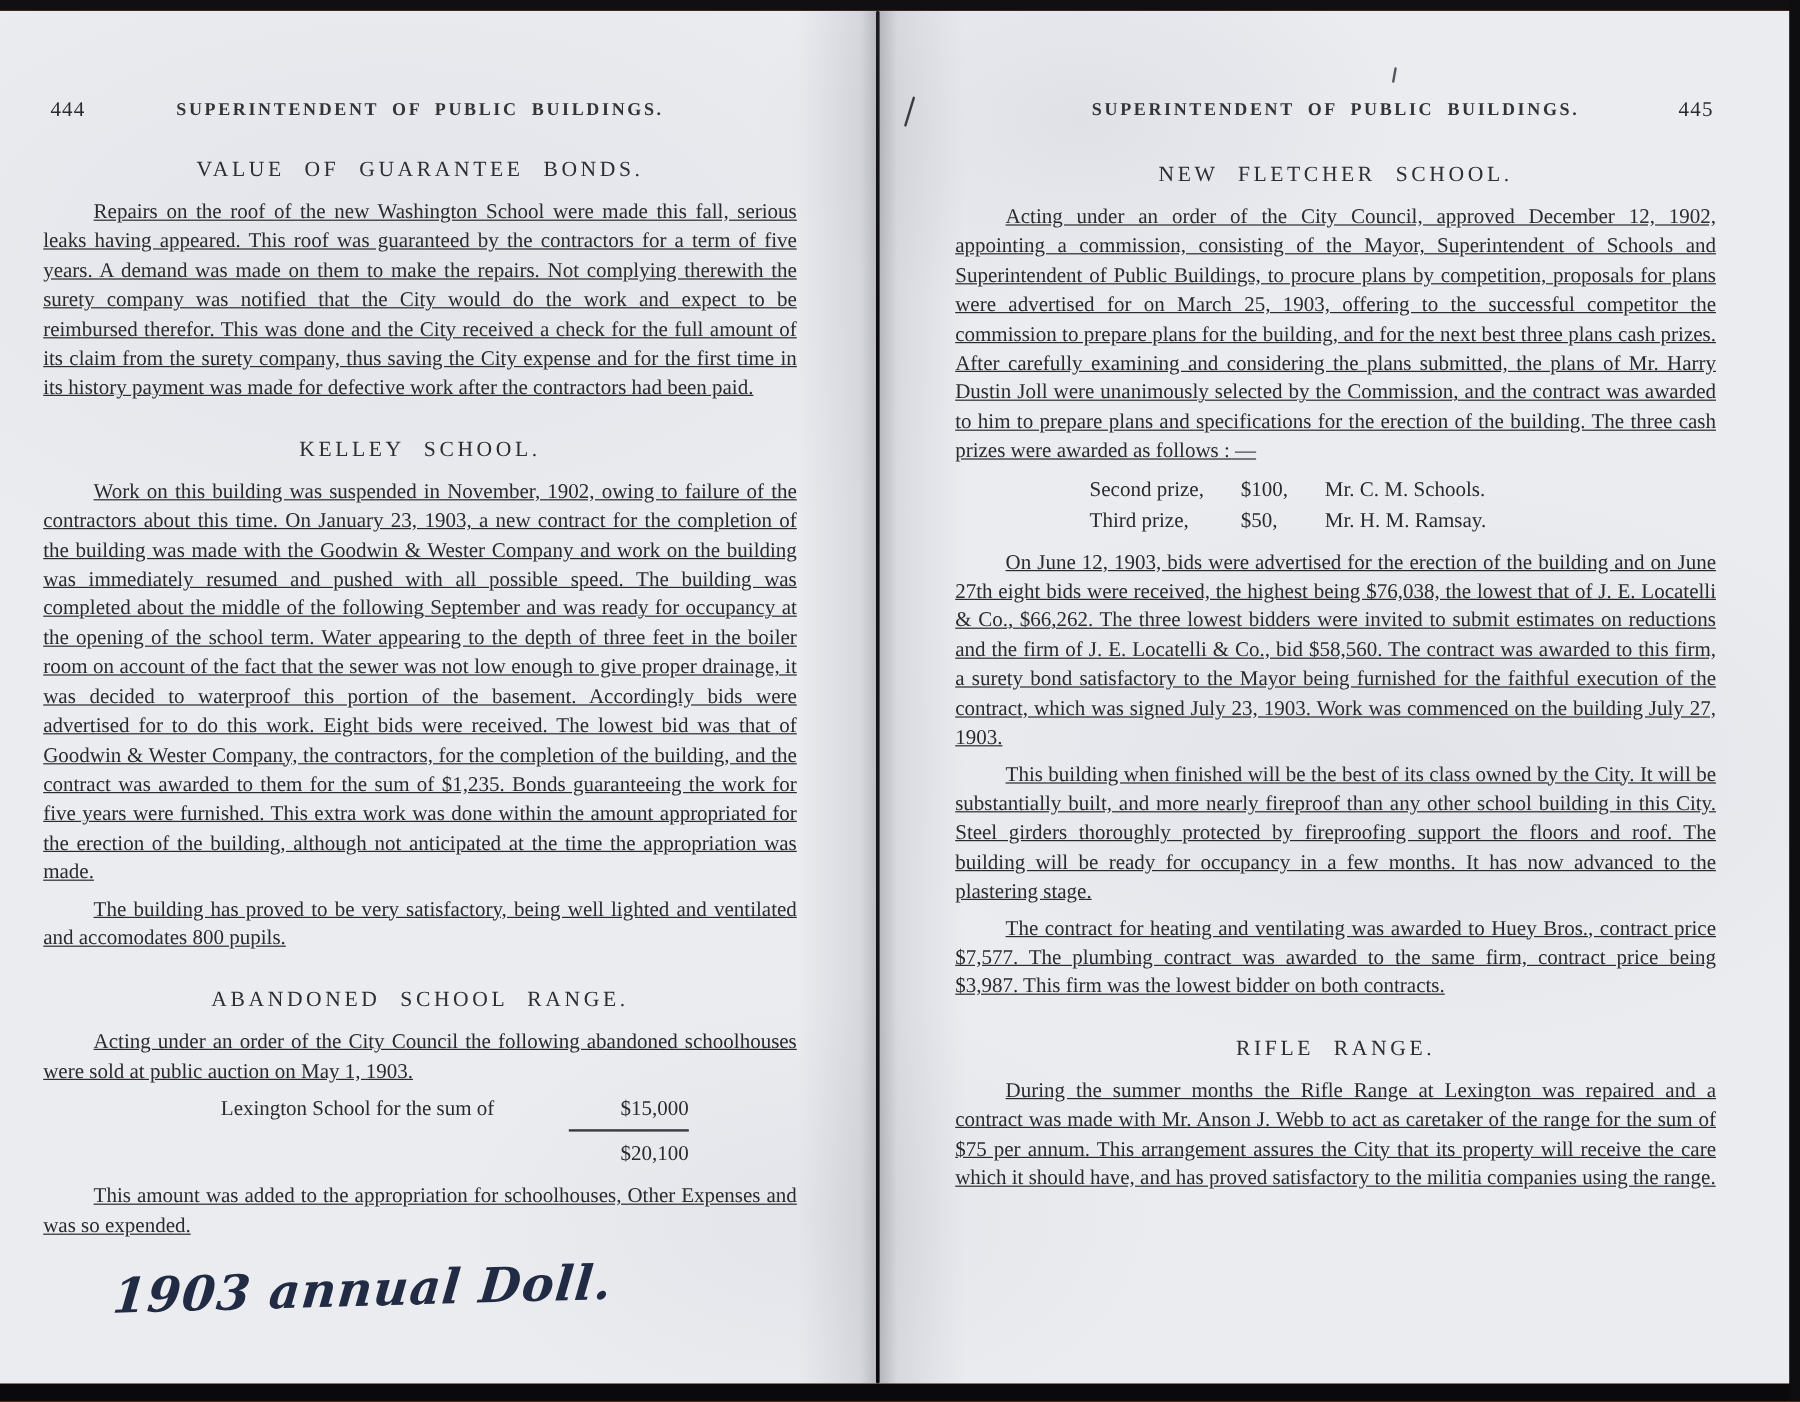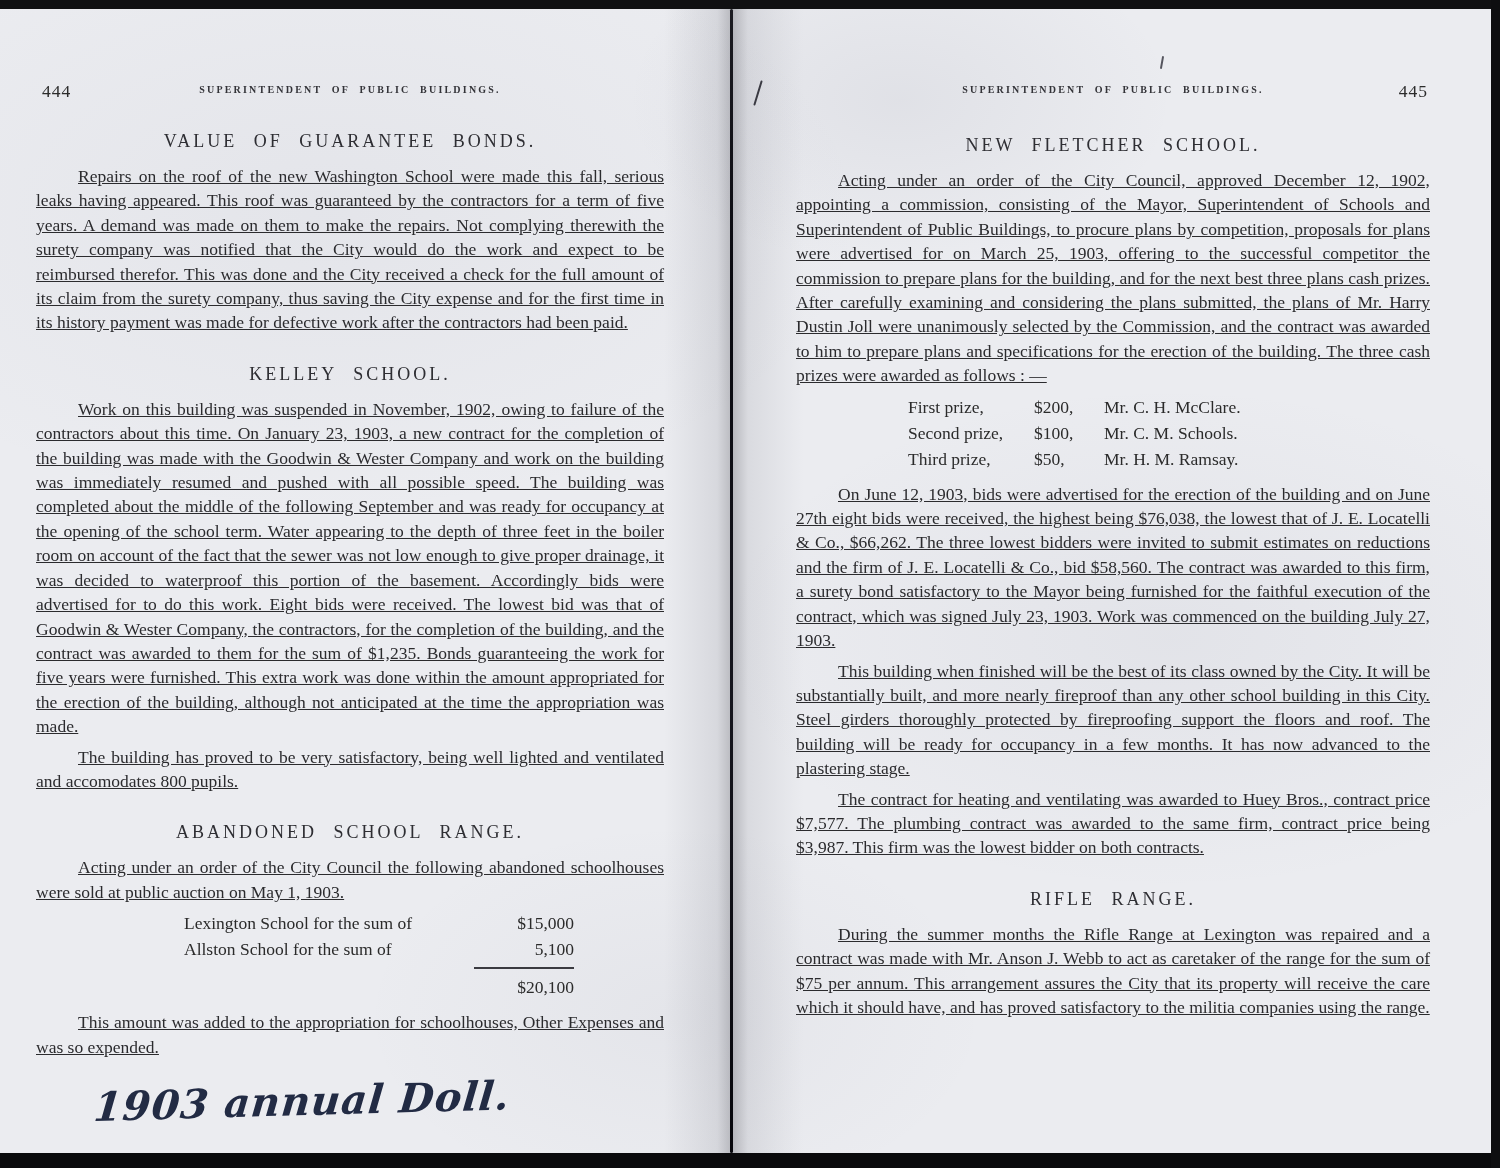--- a/index.html
+++ b/index.html
@@ -38,21 +38,21 @@
 
   .page { position:absolute; top:9px; }
   .page-left  { left:36px;  width:628px; }
   .page-right { left:796px; width:634px; }
 
   .run { position:relative; height:24px; margin-top:72px; }
   .run .no { position:absolute; top:0; font-size:17.5px; letter-spacing:1px; }
   .page-left  .run .no { left:6px; }
   .page-right .run .no { right:2px; }
   .run .rh-title {
-    display:block; text-align:center; font-size:10px;
+    display:block; text-align:center; font-size:15px;
     letter-spacing:2.2px; word-spacing:5px; padding-top:3px; font-weight:600; color:#333338;
   }
 
   .sec-h {
     text-align:center; font-size:18px; font-weight:400;
     letter-spacing:3px; word-spacing:9px; margin:29px 0 12px; color:#2e2e33;
   }
   .page-left .sec-h.first { margin-top:26px; }
   .page-right .sec-h.first { margin-top:30px;font-family:Liberation Serif, serif; }
 
@@ -104,49 +104,40 @@
     <p class="body">The building has proved to be very satisfactory, being well lighted and ventilated and accomodates 800 pupils.</p>
 
     <h2 class="sec-h">ABANDONED SCHOOL RANGE.</h2>
     <p class="body tight">Acting under an order of the City Council the following abandoned schoolhouses were sold at public auction on May 1, 1903.</p>
 
     <div class="sale">
       <div class="row">
         <span class="lbl">Lexington School for the sum of</span>
         <span class="amt">$15,000</span>
       </div>
-      <div class="row">
-        <span class="lbl">Allston School for the sum of</span>
-        <span class="amt">5,100</span>
-      </div>
       <div class="row total">
         <span class="amt">$20,100</span>
       </div>
     </div>
 
     <p class="body">This amount was added to the appropriation for schoolhouses, Other Expenses and was so expended.</p>
 
     <div class="hand">1903 annual Doll.</div>
   </div>
 
   <div class="page page-right">
     <div class="run">
       <span class="no">445</span>
       <span class="rh-title">SUPERINTENDENT OF PUBLIC BUILDINGS.</span>
     </div>
 
     <h2 class="sec-h first">NEW FLETCHER SCHOOL.</h2>
     <p class="body tight">Acting under an order of the City Council, approved December 12, 1902, appointing a commission, consisting of the Mayor, Superintendent of Schools and Superintendent of Public Buildings, to procure plans by competition, proposals for plans were advertised for on March 25, 1903, offering to the successful competitor the commission to prepare plans for the building, and for the next best three plans cash prizes.  After carefully examining and considering the plans submitted, the plans of Mr. Harry Dustin Joll were unanimously selected by the Commission, and the contract was awarded to him to prepare plans and specifications for the erection of the building.  The three cash prizes were awarded as follows : —</p>
 
     <div class="prizes">
-      <div class="prow">
-        <span>First prize,</span>
-        <span>$200,</span>
-        <span>Mr. C. H. McClare.</span>
-      </div>
       <div class="prow">
         <span>Second prize,</span>
         <span>$100,</span>
         <span>Mr. C. M. Schools.</span>
       </div>
       <div class="prow">
         <span>Third prize,</span>
         <span>$50,</span>
         <span>Mr. H. M. Ramsay.</span>
       </div>

